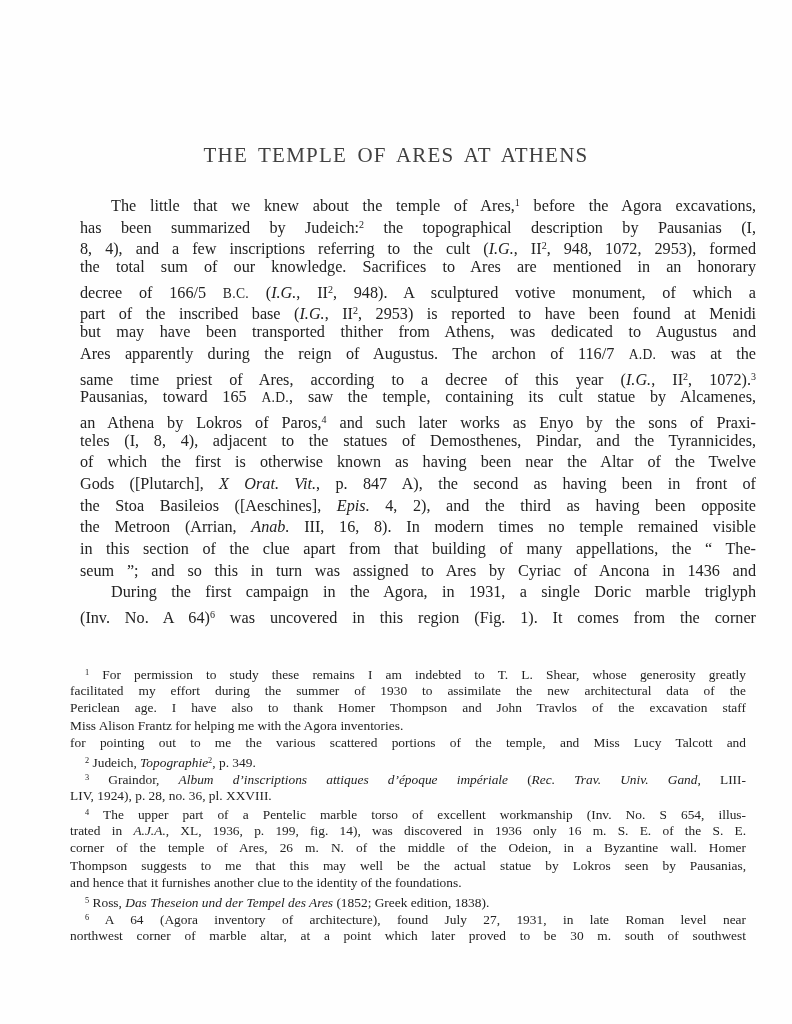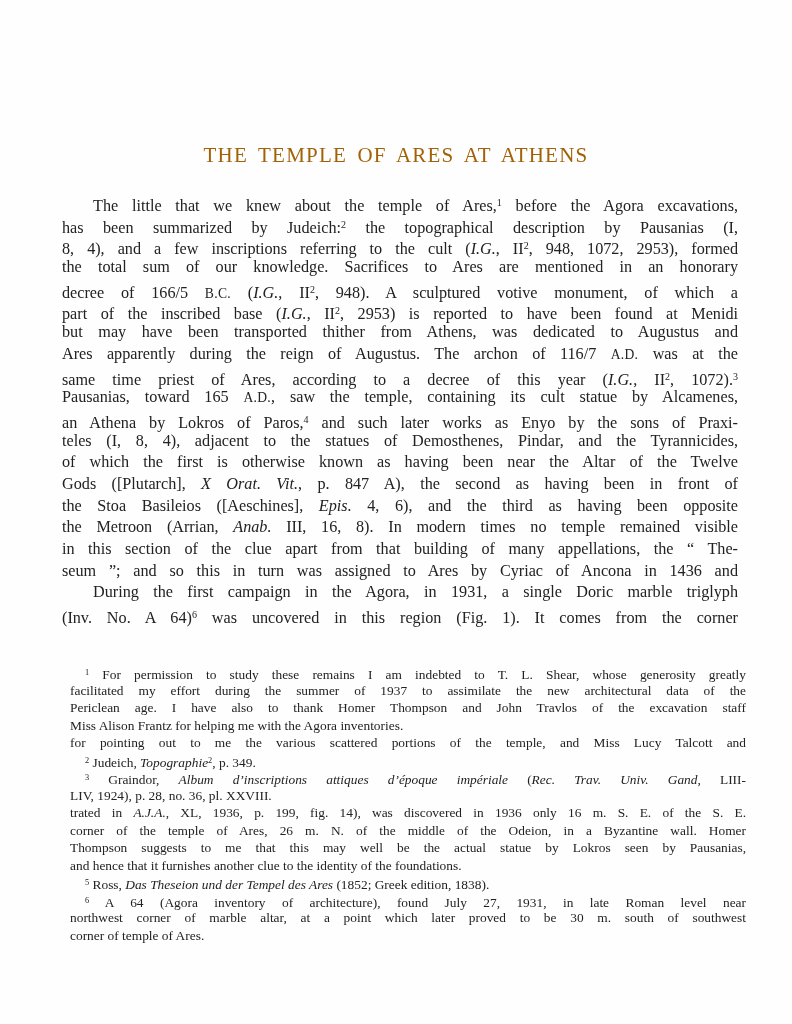--- a/index.html
+++ b/index.html
@@ -10,24 +10,24 @@
   .page {
     position: relative; width: 792px; height: 1024px;
     background: #fefefe; color: #222;
     font-family: "Liberation Serif", "DejaVu Serif", serif;
   }
   .title {
     position: absolute; top: 143px; left: 58px; width: 676px;
     margin: 0; text-align: center;
     font-size: 21px; font-weight: 400;
     letter-spacing: 1.2px; word-spacing: 4px;
-    color: #a16207;
+    color: #404040;
   }
   #body {
-    position: absolute; top: 192px; left: 62px; width: 676px;
+    position: absolute; top: 192px; left: 80px; width: 676px;
     font-size: 16.2px;
   }
   #body .ln { line-height: 21.7px; height: 21.7px; }
   #footnotes {
     position: absolute; top: 664px; left: 70px; width: 676px;
     font-size: 13.4px;
   }
   #footnotes .ln { line-height: 17.5px; height: 17.5px; }
   .ln { text-align: justify; text-align-last: justify; }
   .ln.nj { text-align: left; text-align-last: left; }
@@ -51,53 +51,53 @@
         <div class="ln"><span>decree of 166/5 </span><span class="sc">B.C.</span><span> (</span><span class="i">I.G.</span><span>, II</span><span class="sup">2</span><span>, 948). A sculptured votive monument, of which a</span></div>
         <div class="ln"><span>part of the inscribed base (</span><span class="i">I.G.</span><span>, II</span><span class="sup">2</span><span>, 2953) is reported to have been found at Menidi</span></div>
         <div class="ln"><span>but may have been transported thither from Athens, was dedicated to Augustus and</span></div>
         <div class="ln"><span>Ares apparently during the reign of Augustus. The archon of 116/7 </span><span class="sc">A.D.</span><span> was at the</span></div>
         <div class="ln"><span>same time priest of Ares, according to a decree of this year (</span><span class="i">I.G.</span><span>, II</span><span class="sup">2</span><span>, 1072).</span><span class="sup">3</span></div>
         <div class="ln"><span>Pausanias, toward 165 </span><span class="sc">A.D.</span><span>, saw the temple, containing its cult statue by Alcamenes,</span></div>
         <div class="ln"><span>an Athena by Lokros of Paros,</span><span class="sup">4</span><span> and such later works as Enyo by the sons of Praxi-</span></div>
         <div class="ln"><span>teles (I, 8, 4), adjacent to the statues of Demosthenes, Pindar, and the Tyrannicides,</span></div>
         <div class="ln"><span>of which the first is otherwise known as having been near the Altar of the Twelve</span></div>
         <div class="ln"><span>Gods ([Plutarch], </span><span class="i">X Orat. Vit.</span><span>, p. 847 A), the second as having been in front of</span></div>
-        <div class="ln"><span>the Stoa Basileios ([Aeschines], </span><span class="i">Epis.</span><span> 4, 6), and the third as having been opposite</span></div>
+        <div class="ln"><span>the Stoa Basileios ([Aeschines], </span><span class="i">Epis.</span><span> 4, 2), and the third as having been opposite</span></div>
         <div class="ln"><span>the Metroon (Arrian, </span><span class="i">Anab.</span><span> III, 16, 8). In modern times no temple remained visible</span></div>
         <div class="ln"><span>in this section of the clue apart from that building of many appellations, the “ The-</span></div>
         <div class="ln"><span>seum ”; and so this in turn was assigned to Ares by Cyriac of Ancona in 1436 and</span></div>
       </div>
       <div>
         <div class="ln ind"><span>During the first campaign in the Agora, in 1931, a single Doric marble triglyph</span></div>
         <div class="ln"><span>(Inv. No. A 64)</span><span class="sup">6</span><span> was uncovered in this region (Fig. 1). It comes from the corner</span></div>
       </div>
     </main>
   <section id="footnotes">
       <div>
         <div class="ln ind"><span class="sup">1</span><span> For permission to study these remains I am indebted to T. L. Shear, whose generosity greatly</span></div>
-        <div class="ln"><span>facilitated my effort during the summer of 1937 to assimilate the new architectural data of the</span></div>
+        <div class="ln"><span>facilitated my effort during the summer of 1930 to assimilate the new architectural data of the</span></div>
         <div class="ln"><span>Periclean age. I have also to thank Homer Thompson and John Travlos of the excavation staff</span></div>
         <div class="ln nj"><span>Miss Alison Frantz for helping me with the Agora inventories.</span></div>
         <div class="ln"><span>for pointing out to me the various scattered portions of the temple, and Miss Lucy Talcott and</span></div>
       </div>
       <div>
         <div class="ln nj ind"><span class="sup">2</span><span> Judeich, </span><span class="i">Topographie</span><span class="sup">2</span><span>, p. 349.</span></div>
       </div>
       <div>
         <div class="ln ind"><span class="sup">3</span><span> Graindor, </span><span class="i">Album d’inscriptions attiques d’époque impériale</span><span> (</span><span class="i">Rec. Trav. Univ. Gand</span><span>, LIII-</span></div>
         <div class="ln nj"><span>LIV, 1924), p. 28, no. 36, pl. XXVIII.</span></div>
       </div>
       <div>
+        <div class="ln ind"><span class="sup">4</span><span> The upper part of a Pentelic marble torso of excellent workmanship (Inv. No. S 654, illus-</span></div>
         <div class="ln"><span>trated in </span><span class="i">A.J.A.</span><span>, XL, 1936, p. 199, fig. 14), was discovered in 1936 only 16 m. S. E. of the S. E.</span></div>
         <div class="ln"><span>corner of the temple of Ares, 26 m. N. of the middle of the Odeion, in a Byzantine wall. Homer</span></div>
         <div class="ln"><span>Thompson suggests to me that this may well be the actual statue by Lokros seen by Pausanias,</span></div>
         <div class="ln nj"><span>and hence that it furnishes another clue to the identity of the foundations.</span></div>
       </div>
       <div>
         <div class="ln nj ind"><span class="sup">5</span><span> Ross, </span><span class="i">Das Theseion und der Tempel des Ares</span><span> (1852; Greek edition, 1838).</span></div>
       </div>
       <div>
         <div class="ln ind"><span class="sup">6</span><span> A 64 (Agora inventory of architecture), found July 27, 1931, in late Roman level near</span></div>
         <div class="ln"><span>northwest corner of marble altar, at a point which later proved to be 30 m. south of southwest</span></div>
-        <div class="ln nj"><span>corner of temple of Ares.</span></div>
       </div>
     </section>
 </div>
 
 </body></html>

